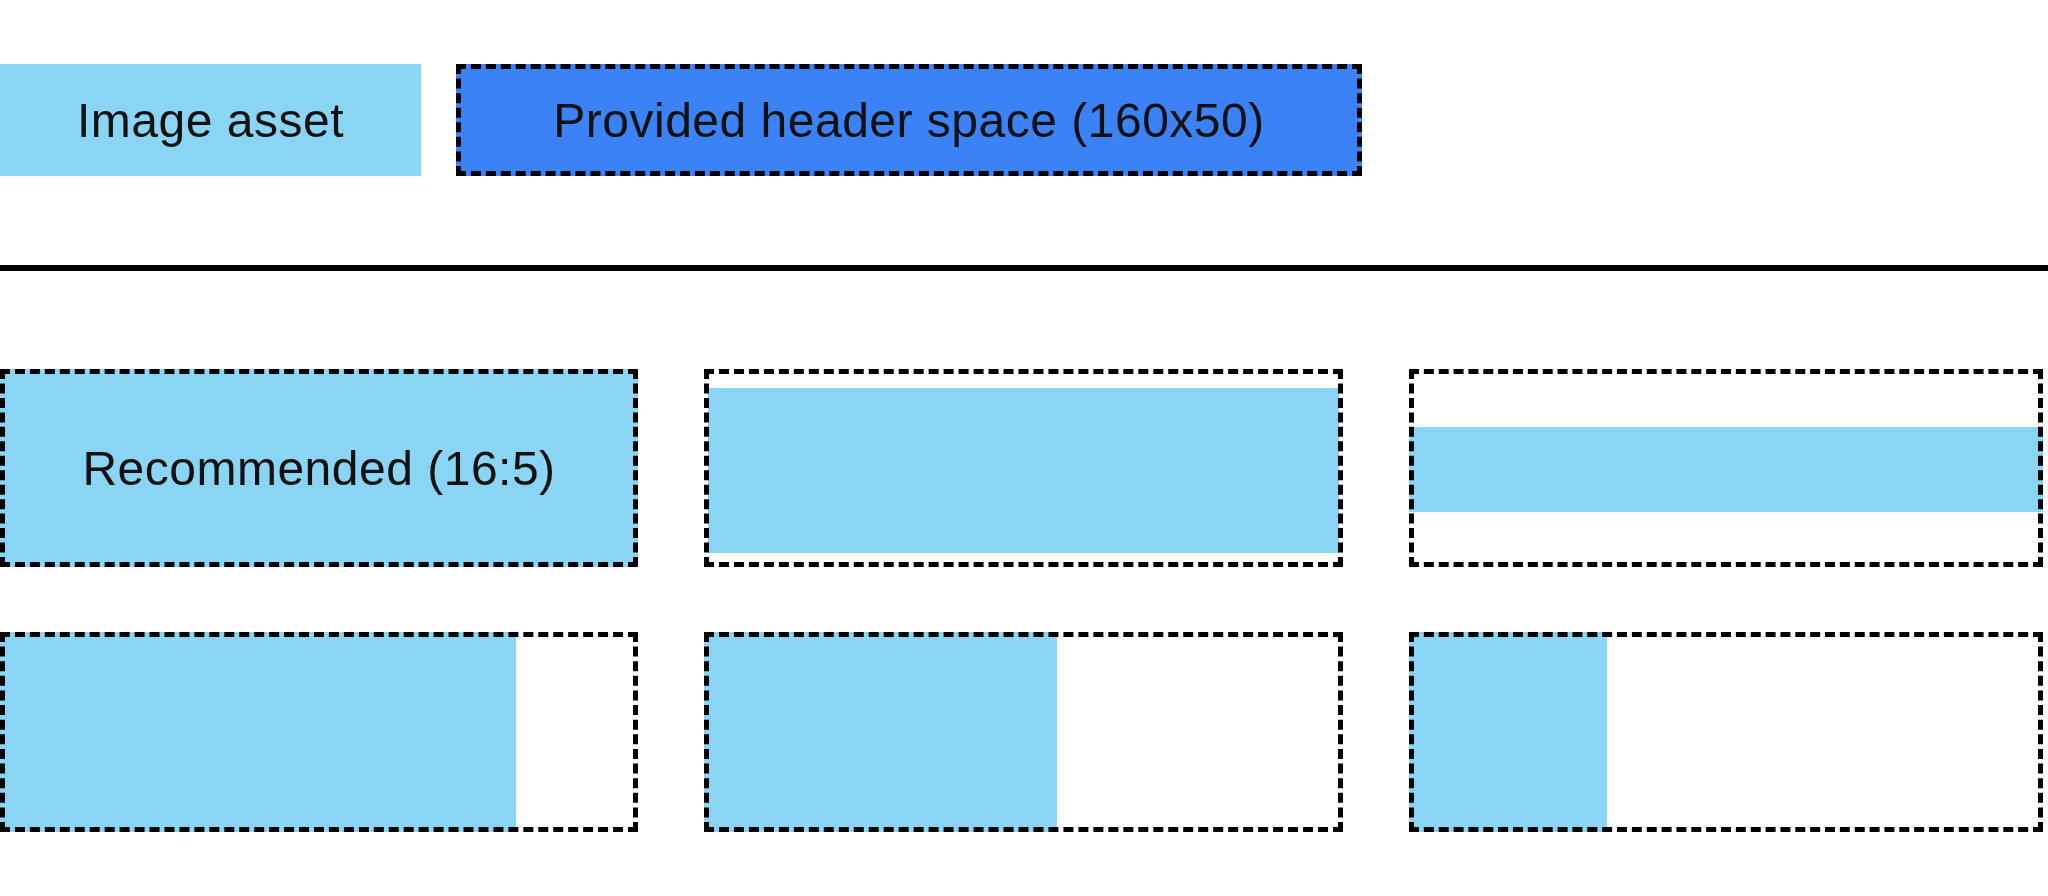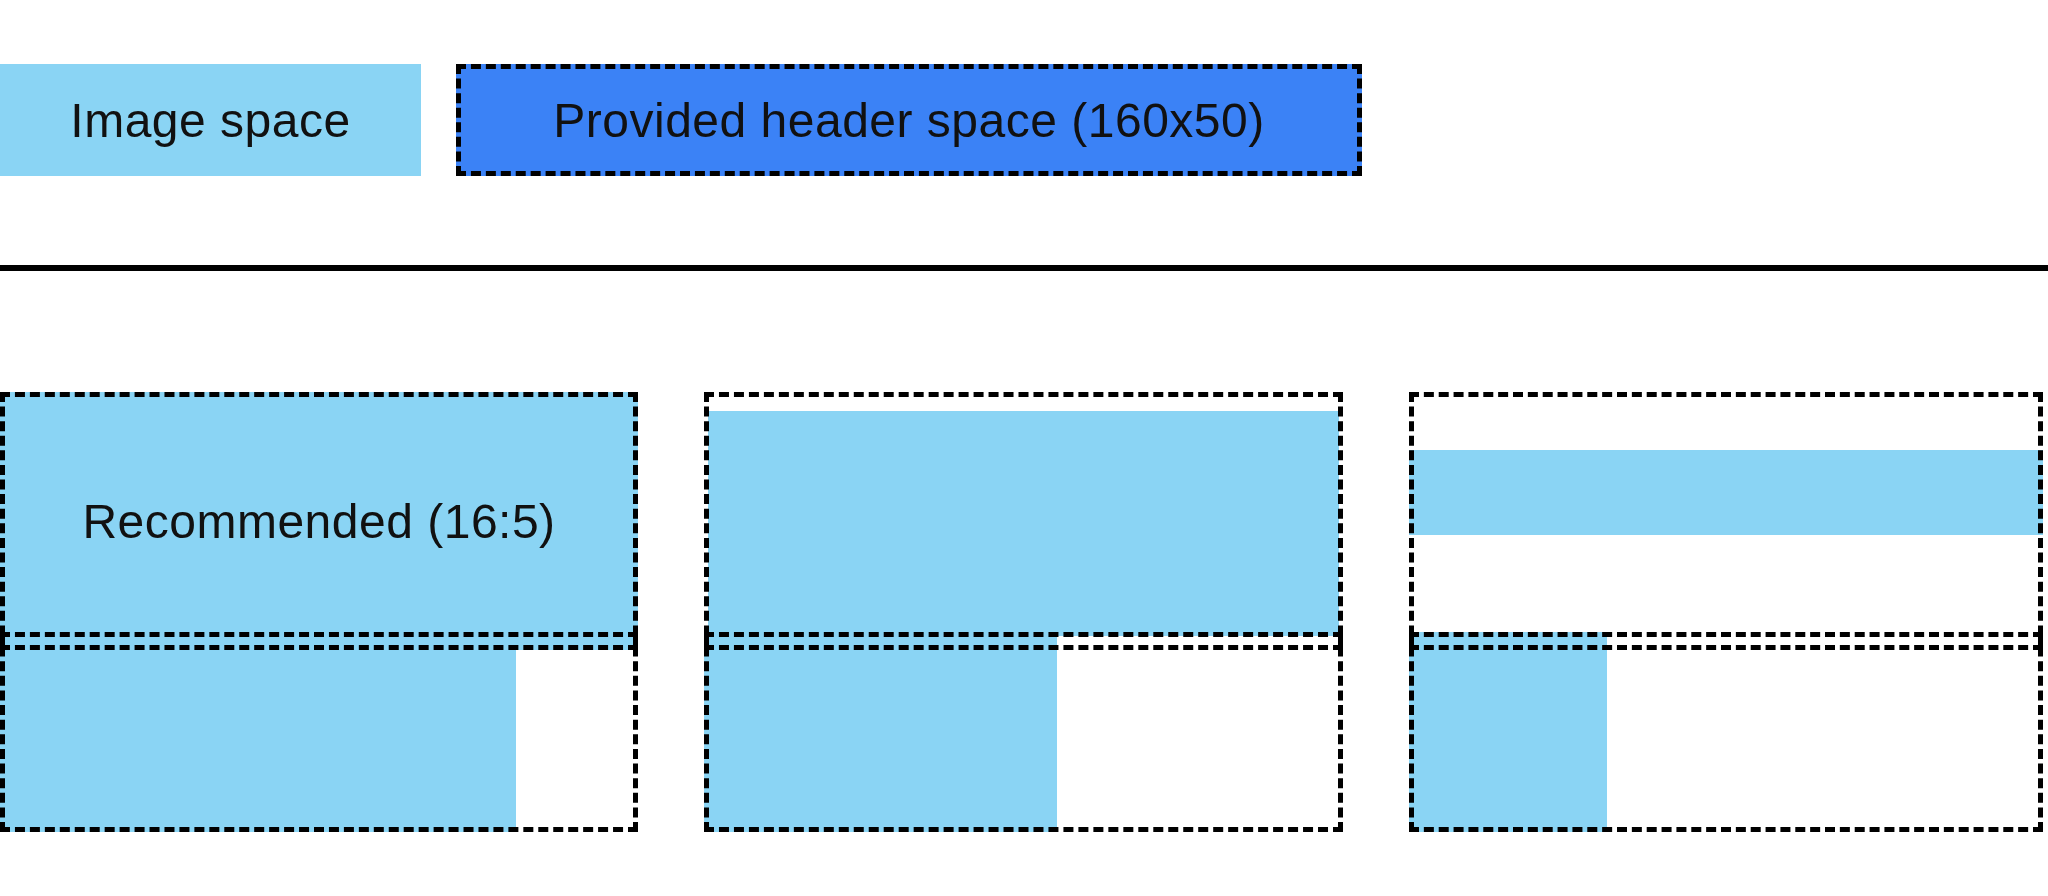--- a/index.html
+++ b/index.html
@@ -37,21 +37,21 @@
   .divider{
     position:absolute;left:0;top:265px;width:2048px;height:6px;
     background:var(--line-black);
   }
 
   
   .cell{
     position:absolute;
     display:flex;align-items:center;justify-content:center;
   }
-  .row1{top:369px;height:258px;margin-top:23px;}
+  .row1{top:369px;height:198px;}
   .row2{top:632px;height:200px;}
   .col1{left:0;width:638px;}
   .col2{left:704px;width:639px;}
   .col3{left:1409px;width:634px;}
 
   .dash-frame{
     position:absolute;inset:0;
     border:5px dashed var(--line-black);
     z-index:2;
     pointer-events:none;
@@ -67,21 +67,21 @@
   .fill-letterbox{left:4px;right:4px;top:19px;bottom:14px;}
   .fill-band{left:0;right:0;top:58px;height:85px;}
   .fill-w516{left:0;top:0;bottom:0;width:516px;}
   .fill-w353{left:0;top:0;bottom:0;width:353px;}
   .fill-w198{left:0;top:0;bottom:0;width:198px;}
 </style>
 </head>
 <body>
 
 <div class="legend-swatch">
-  <span class="label">Image space</span>
+  <span class="label">Image asset</span>
 </div>
 
 <div class="legend-box">
   <span class="label">Provided header space (160x50)</span>
 </div>
 
 <div class="divider"></div>
 
 <div class="cell row1 col1">
   <div class="fill fill-full"></div>

